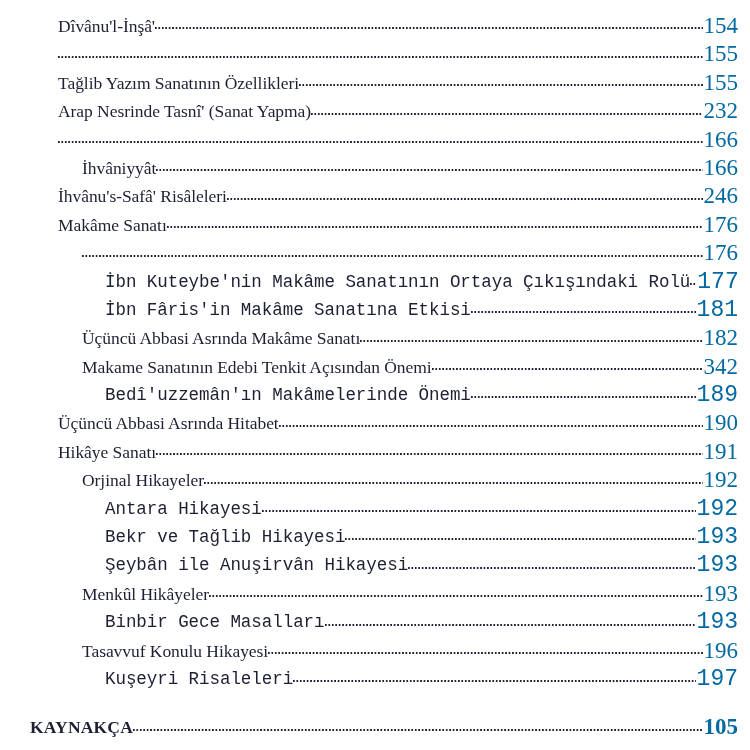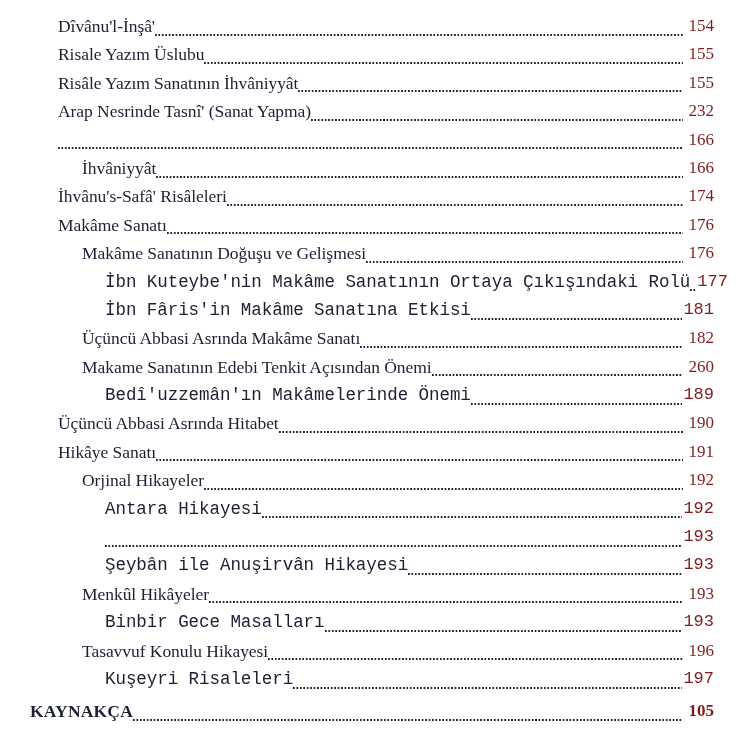--- a/index.html
+++ b/index.html
@@ -16,24 +16,24 @@
 
   #toc {
     position: relative;
     padding-top: 12px;
     box-sizing: border-box;
     width: 750px;
   }
 
   .toc-row {
     display: flex;
-    align-items: flex-end;
+    align-items: center;
     height: 28.4px;
     line-height: 28.4px;
-    padding-right: 36px;
+    padding-right: 12px;
     white-space: nowrap;
     color: #1d2033;
   }
 
   .toc-title {
     flex: 0 0 auto;
     font-size: 17.5px;
     letter-spacing: -0.05px;
     color: #1d2033;
   }
@@ -54,22 +54,22 @@
     right: 0;
     bottom: 0.30em;
     height: 2px;
     background-image: radial-gradient(circle at 1px 1px, #1d2033 0.95px, rgba(0,0,0,0) 1.1px);
     background-size: 3.45px 2px;
     background-repeat: repeat-x;
   }
 
   .toc-page {
     flex: 0 0 auto;
-    font-size: 17px;
-    color: #7f1d1d;
+    font-size: 23px;
+    color: #0369a1;
     text-align: right;
     min-width: 30px;
     padding-left: 1px;
   }
 
   
   .lvl-0 { padding-left: 58px; }
   .lvl-1 { padding-left: 82px; }
   .lvl-2 { padding-left: 105px; font-family: Liberation Mono, monospace; }
 
@@ -85,55 +85,53 @@
 </head>
 <body>
 
 <div id="toc">
     <div class="toc-row lvl-0">
       <span class="toc-title">Dîvânu'l-İnşâ'</span>
       <span class="toc-leader"></span>
       <span class="toc-page">154</span>
     </div>
     <div class="toc-row lvl-0">
-      <span class="toc-title">Risale Yazım Üslubu</span>
       <span class="toc-leader"></span>
       <span class="toc-page">155</span>
     </div>
     <div class="toc-row lvl-0">
-      <span class="toc-title">Risâle Yazım Sanatının İhvâniyyât</span>
+      <span class="toc-title">Tağlib Yazım Sanatının Özellikleri</span>
       <span class="toc-leader"></span>
       <span class="toc-page">155</span>
     </div>
     <div class="toc-row lvl-0">
       <span class="toc-title">Arap Nesrinde Tasnî' (Sanat Yapma)</span>
       <span class="toc-leader"></span>
       <span class="toc-page">232</span>
     </div>
     <div class="toc-row lvl-0">
       <span class="toc-leader"></span>
       <span class="toc-page">166</span>
     </div>
     <div class="toc-row lvl-1">
       <span class="toc-title">İhvâniyyât</span>
       <span class="toc-leader"></span>
       <span class="toc-page">166</span>
     </div>
     <div class="toc-row lvl-0">
       <span class="toc-title">İhvânu's-Safâ' Risâleleri</span>
       <span class="toc-leader"></span>
-      <span class="toc-page">174</span>
+      <span class="toc-page">246</span>
     </div>
     <div class="toc-row lvl-0">
       <span class="toc-title">Makâme Sanatı</span>
       <span class="toc-leader"></span>
       <span class="toc-page">176</span>
     </div>
     <div class="toc-row lvl-1">
-      <span class="toc-title">Makâme Sanatının Doğuşu ve Gelişmesi</span>
       <span class="toc-leader"></span>
       <span class="toc-page">176</span>
     </div>
     <div class="toc-row lvl-2">
       <span class="toc-title">İbn Kuteybe'nin Makâme Sanatının Ortaya Çıkışındaki Rolü</span>
       <span class="toc-leader"></span>
       <span class="toc-page">177</span>
     </div>
     <div class="toc-row lvl-2">
       <span class="toc-title">İbn Fâris'in Makâme Sanatına Etkisi</span>
@@ -141,21 +139,21 @@
       <span class="toc-page">181</span>
     </div>
     <div class="toc-row lvl-1">
       <span class="toc-title">Üçüncü Abbasi Asrında Makâme Sanatı</span>
       <span class="toc-leader"></span>
       <span class="toc-page">182</span>
     </div>
     <div class="toc-row lvl-1">
       <span class="toc-title">Makame Sanatının Edebi Tenkit Açısından Önemi</span>
       <span class="toc-leader"></span>
-      <span class="toc-page">260</span>
+      <span class="toc-page">342</span>
     </div>
     <div class="toc-row lvl-2">
       <span class="toc-title">Bedî'uzzemân'ın Makâmelerinde Önemi</span>
       <span class="toc-leader"></span>
       <span class="toc-page">189</span>
     </div>
     <div class="toc-row lvl-0">
       <span class="toc-title">Üçüncü Abbasi Asrında Hitabet</span>
       <span class="toc-leader"></span>
       <span class="toc-page">190</span>
@@ -169,20 +167,21 @@
       <span class="toc-title">Orjinal Hikayeler</span>
       <span class="toc-leader"></span>
       <span class="toc-page">192</span>
     </div>
     <div class="toc-row lvl-2">
       <span class="toc-title">Antara Hikayesi</span>
       <span class="toc-leader"></span>
       <span class="toc-page">192</span>
     </div>
     <div class="toc-row lvl-2">
+      <span class="toc-title">Bekr ve Tağlib Hikayesi</span>
       <span class="toc-leader"></span>
       <span class="toc-page">193</span>
     </div>
     <div class="toc-row lvl-2">
       <span class="toc-title">Şeybân ile Anuşirvân Hikayesi</span>
       <span class="toc-leader"></span>
       <span class="toc-page">193</span>
     </div>
     <div class="toc-row lvl-1">
       <span class="toc-title">Menkûl Hikâyeler</span>
@@ -197,18 +196,18 @@
     <div class="toc-row lvl-1">
       <span class="toc-title">Tasavvuf Konulu Hikayesi</span>
       <span class="toc-leader"></span>
       <span class="toc-page">196</span>
     </div>
     <div class="toc-row lvl-2">
       <span class="toc-title">Kuşeyri Risaleleri</span>
       <span class="toc-leader"></span>
       <span class="toc-page">197</span>
     </div>
-    <div class="toc-row lvl-head" style="margin-top: 4px;">
+    <div class="toc-row lvl-head" style="margin-top: 20px;">
       <span class="toc-title">KAYNAKÇA</span>
       <span class="toc-leader"></span>
       <span class="toc-page">105</span>
     </div>
   </div>
 
 </body></html>

